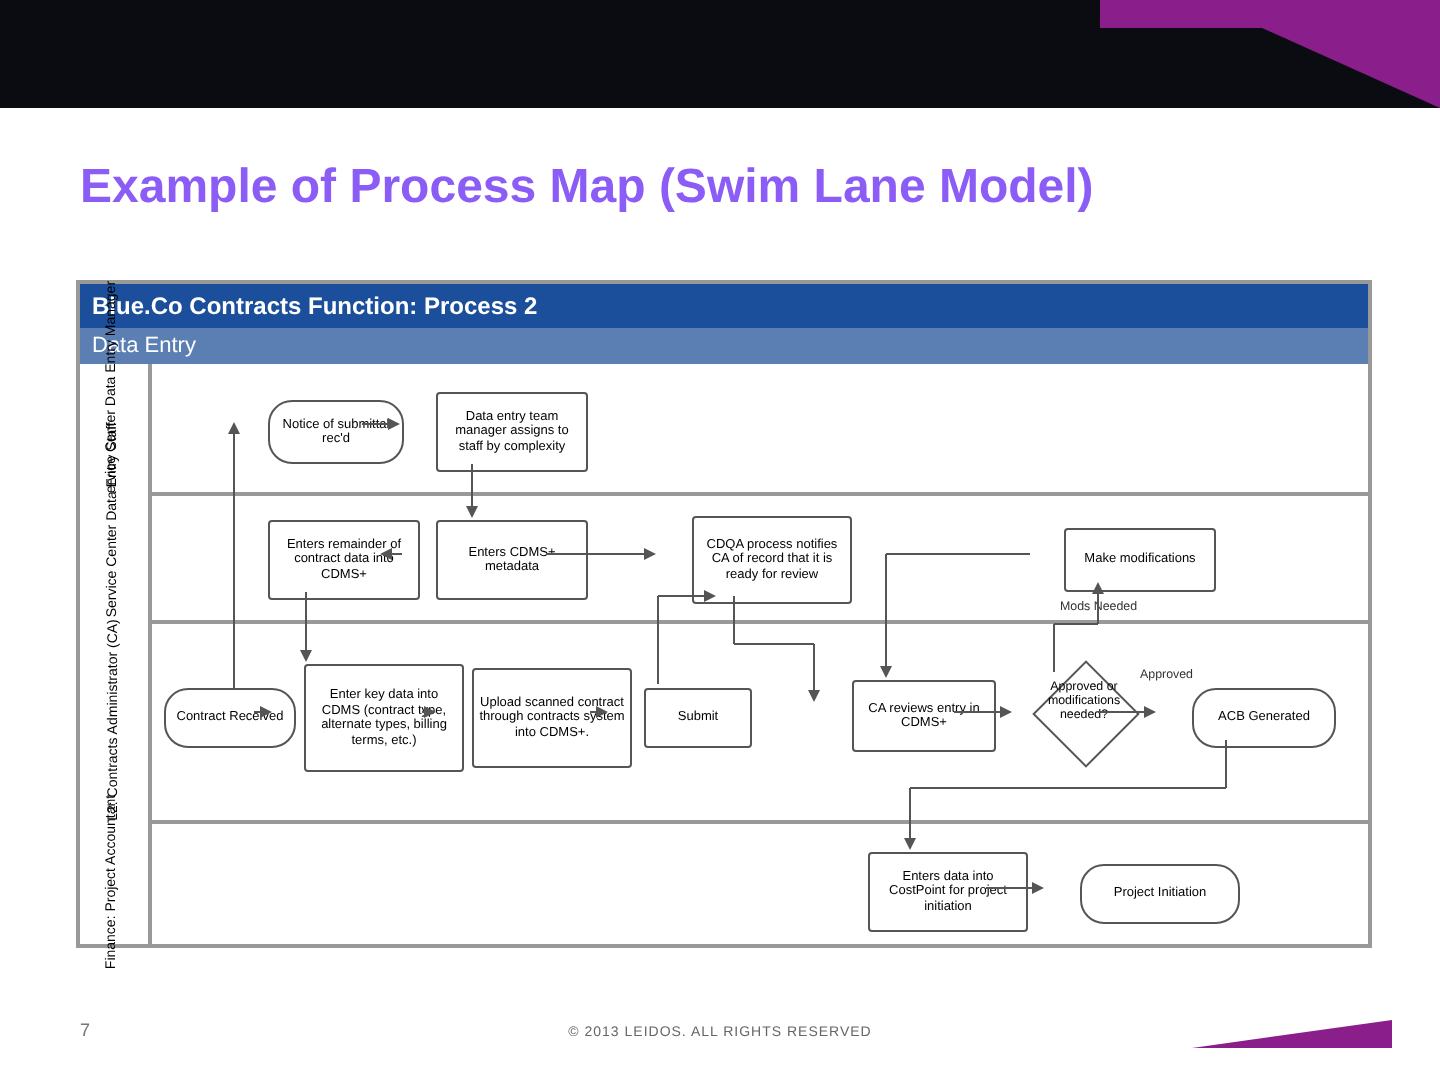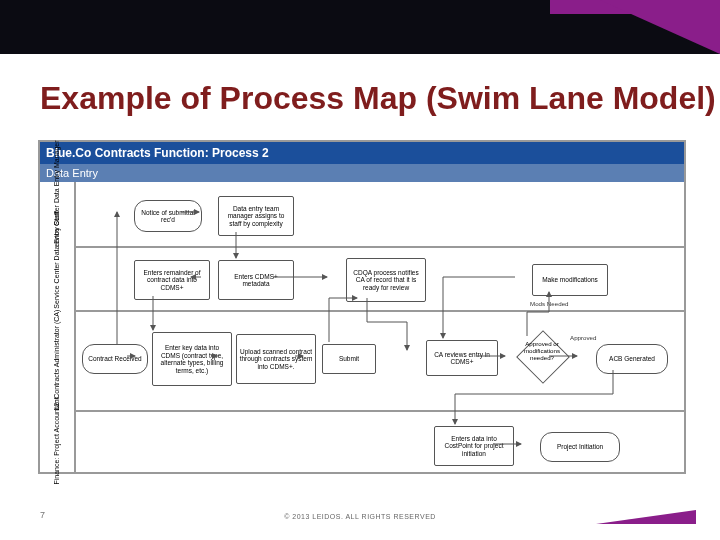--- a/index.html
+++ b/index.html
@@ -1,19 +1,19 @@
 <!DOCTYPE html>
 <html><head>
 <meta charset="utf-8">
 <style>
   html,body{margin:0;padding:0;width:720px;height:540px;background:#fff;font-family:Arial,Helvetica,sans-serif;overflow:hidden}
   .top-bar{position:absolute;top:0;left:0;right:0;height:54px;background:#0b0b12}
   .top-accent{position:absolute;top:0;right:0;width:0;height:0;border-top:54px solid #8a1e8a;border-left:120px solid transparent}
   .top-accent2{position:absolute;top:0;right:0;width:170px;height:14px;background:#8a1e8a}
-  .slide-title{position:absolute;top:80px;left:40px;font-size:32px;font-weight:700;color:#7f1d1d}
+  .slide-title{position:absolute;top:80px;left:40px;font-size:24px;font-weight:700;color:#8b5cf6}
   .swim-outer{position:absolute;top:140px;left:38px;width:644px;height:330px;border:2px solid #999;background:#fff}
   .swim-hdr{position:absolute;top:0;left:0;right:0;height:22px;background:#1b4f9b;color:#fff;font-size:12px;padding-left:6px;line-height:22px;font-weight:700}
   .swim-sub{position:absolute;top:22px;left:0;right:0;height:18px;background:#5b7fb3;color:#fff;font-size:11px;padding-left:6px;line-height:18px}
   .lanes{position:absolute;top:40px;left:0;right:0;bottom:0}
   .lane-label{position:absolute;left:0;width:34px;border-right:2px solid #999;background:#fff;font-size:7px;text-align:center;display:flex;align-items:center;justify-content:center}
   .lane-label span{transform:rotate(-90deg);white-space:nowrap;line-height:8px}
   .lane-row{position:absolute;left:34px;right:0;border-top:2px solid #999}
   .box{position:absolute;border:1.5px solid #555;background:#fff;font-size:6.5px;text-align:center;display:flex;align-items:center;justify-content:center;padding:2px;line-height:7.5px;border-radius:2px}
   .term{position:absolute;border:1.5px solid #555;background:#fff;font-size:6.5px;text-align:center;display:flex;align-items:center;justify-content:center;border-radius:12px;padding:2px;line-height:7.5px}
   .diamond{position:absolute;border:1.5px solid #555;background:#fff;transform:rotate(45deg)}

